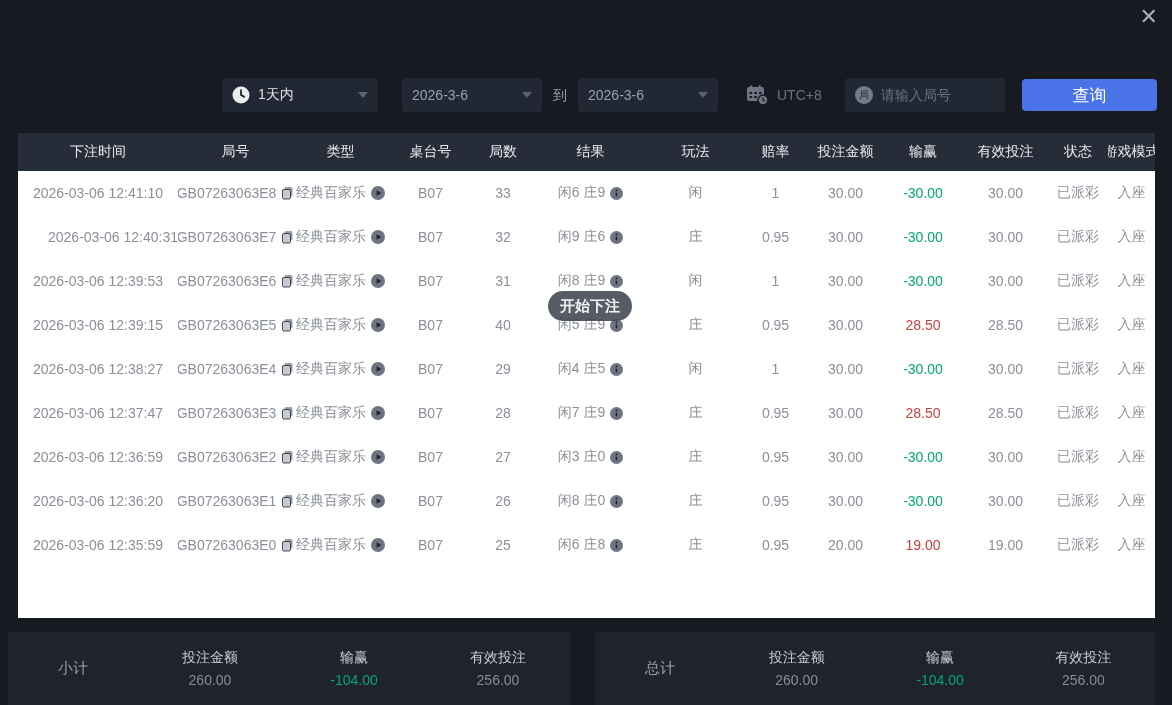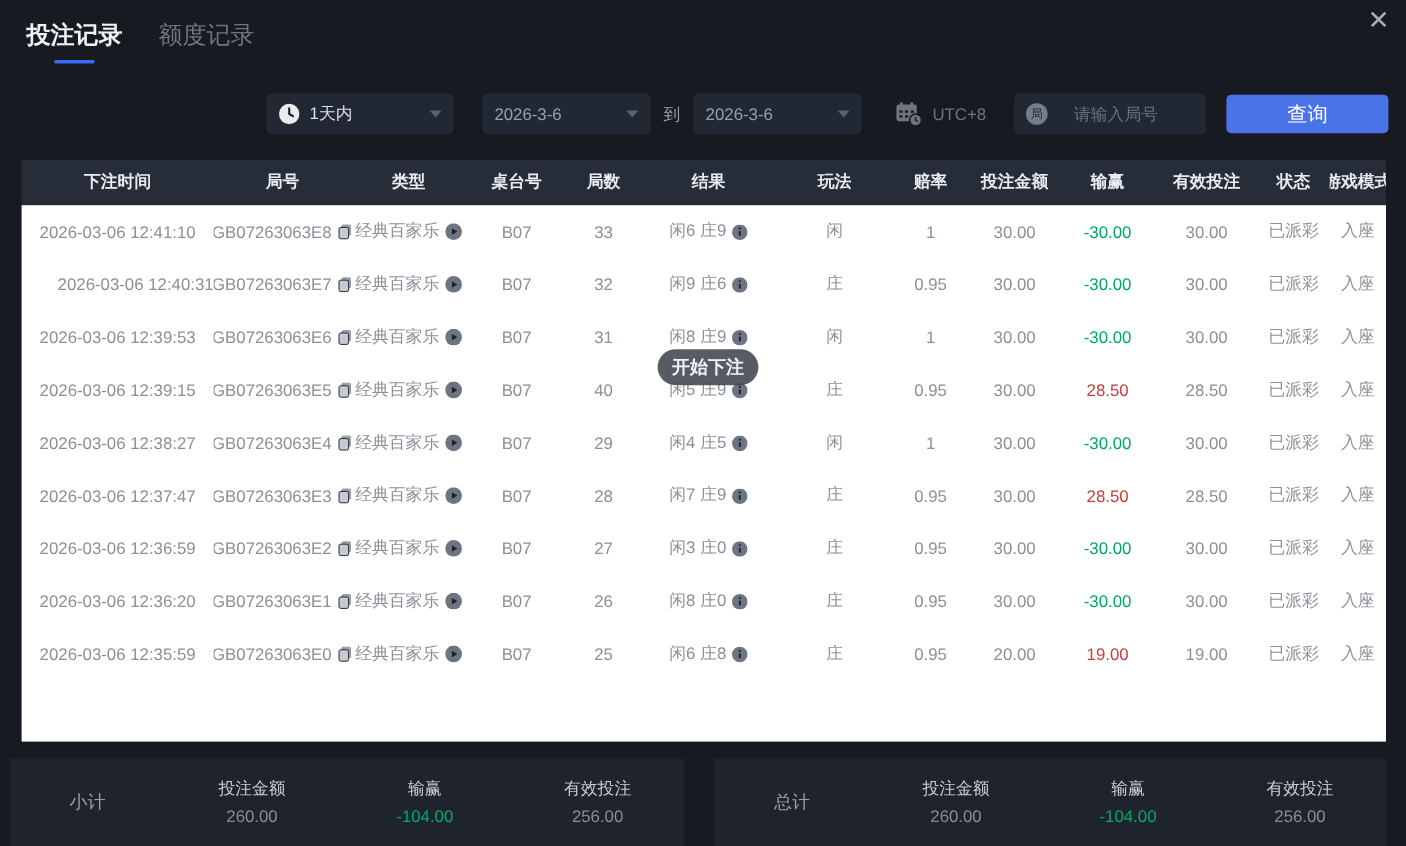--- a/index.html
+++ b/index.html
@@ -23,31 +23,31 @@
   .caret { width:0; height:0; border-left:5px solid transparent; border-right:5px solid transparent;
            border-top:6px solid #5c6370; margin-left:auto; }
   .to-label { position:absolute; top:87px; left:553px; color:#98a0ac; font-size:14px; }
   .tz-group { position:absolute; top:84px; left:745px; display:flex; align-items:center; gap:8px; }
   .tz-text { color:#6b7280; font-size:14px; }
   .round-input-wrap { position:absolute; top:78px; left:845px; width:160px; height:34px;
            background:#222734; border-radius:4px; display:flex; align-items:center; padding:0 10px; gap:8px; }
   .round-icon { width:18px; height:18px; border-radius:50%; background:#767d8a; color:#1f242e;
            font-size:10px; display:flex; align-items:center; justify-content:center; flex:none; }
   .round-input { background:transparent; border:none; outline:none; color:#c6cbd3; font-size:14px; width:110px;
-           font-family:"Liberation Sans","DejaVu Sans",sans-serif;margin-left:14px; }
+           font-family:"Liberation Sans","DejaVu Sans",sans-serif; }
   .round-input::placeholder { color:#697080; }
   .query-btn { position:absolute; top:79px; left:1022px; width:135px; height:32px; background:#4a73e8;
            border:none; border-radius:4px; color:#ffffff; font-size:17px; cursor:pointer;
            display:flex; align-items:center; justify-content:center;
            font-family:"Liberation Sans","DejaVu Sans",sans-serif; }
 
   
   .table { position:absolute; left:18px; top:133px; width:1137px; }
   .thead { height:38px; background:#272c39; display:flex; align-items:center; }
-  .thead .cell { color:#e9ebef; font-weight:700; }
+  .thead .cell { color:#e9ebef; font-weight:400; }
   .tbody { background:#ffffff; height:447px; }
   .trow { height:44px; display:flex; align-items:center; }
   .cell { display:flex; align-items:center; justify-content:center; gap:5px;
           color:#8a9099; font-size:14px; white-space:nowrap; overflow:hidden; }
   .wl-neg { color:#00a86b; }
   .wl-pos { color:#c7403d; }
   .icon-btn { flex:none; cursor:pointer; }
 
   
   .toast { position:absolute; left:548px; top:291px; width:84px; height:30px;
@@ -62,29 +62,20 @@
   .stat { flex:1; text-align:center; }
   .stat-lbl { color:#c9cdd4; font-size:14px; margin-bottom:5px; }
   .stat-val { color:#878d98; font-size:14px; }
   .stat-val.wl-neg { color:#00a86b; }
 </style>
 </head>
 <body>
 
 <div class="app">
 
-  <div class="tabs">
-    <div class="tab active">
-      <span>投注记录</span>
-      <div class="tab-underline"></div>
-    </div>
-    <div class="tab inactive">
-      <span>额度记录</span>
-    </div>
-  </div>
   <div class="close-x">✕</div>
 
 
   <div class="fitem" style="left:222px; width:156px;">
     <svg width="18" height="18" viewBox="0 0 18 18">
       <circle cx="9" cy="9" r="8.5" fill="#e9ebee"></circle>
       <path d="M9 4.2 V9 L12.2 10.8" stroke="#171a21" stroke-width="1.7" fill="none" stroke-linecap="round" stroke-linejoin="round"></path>
     </svg>
     <span class="fsel-text">1天内</span>
     <span class="caret"></span>

